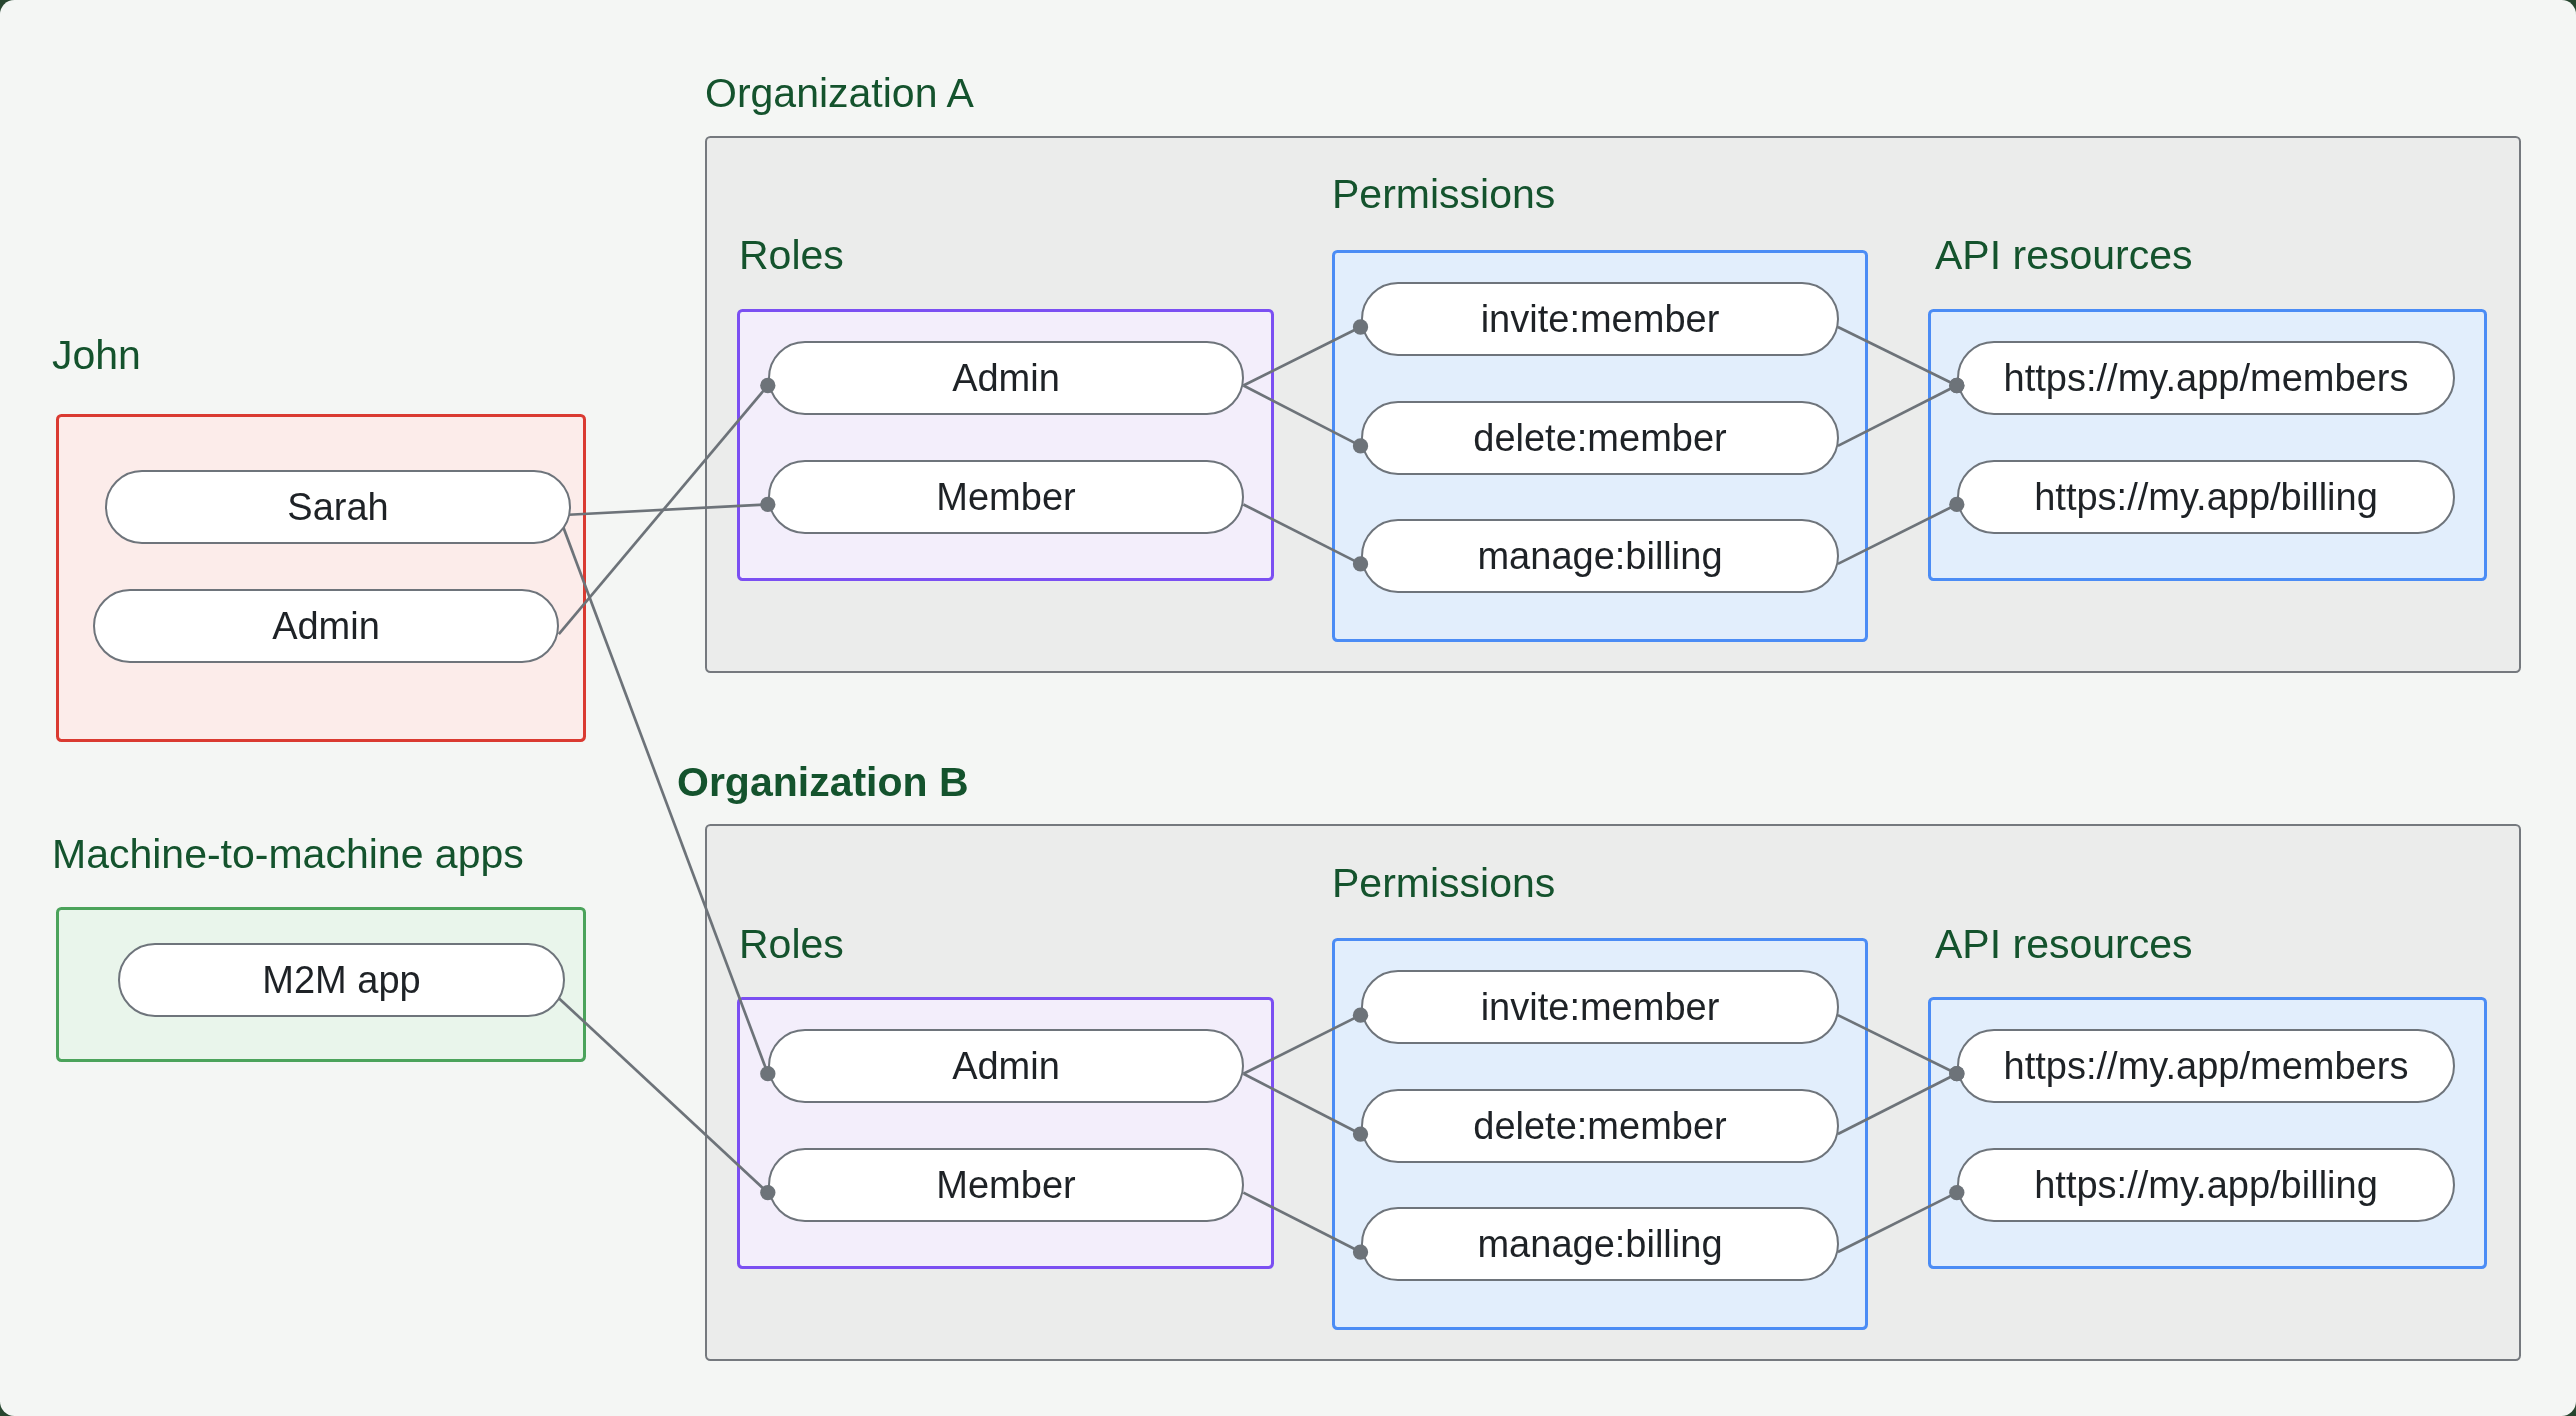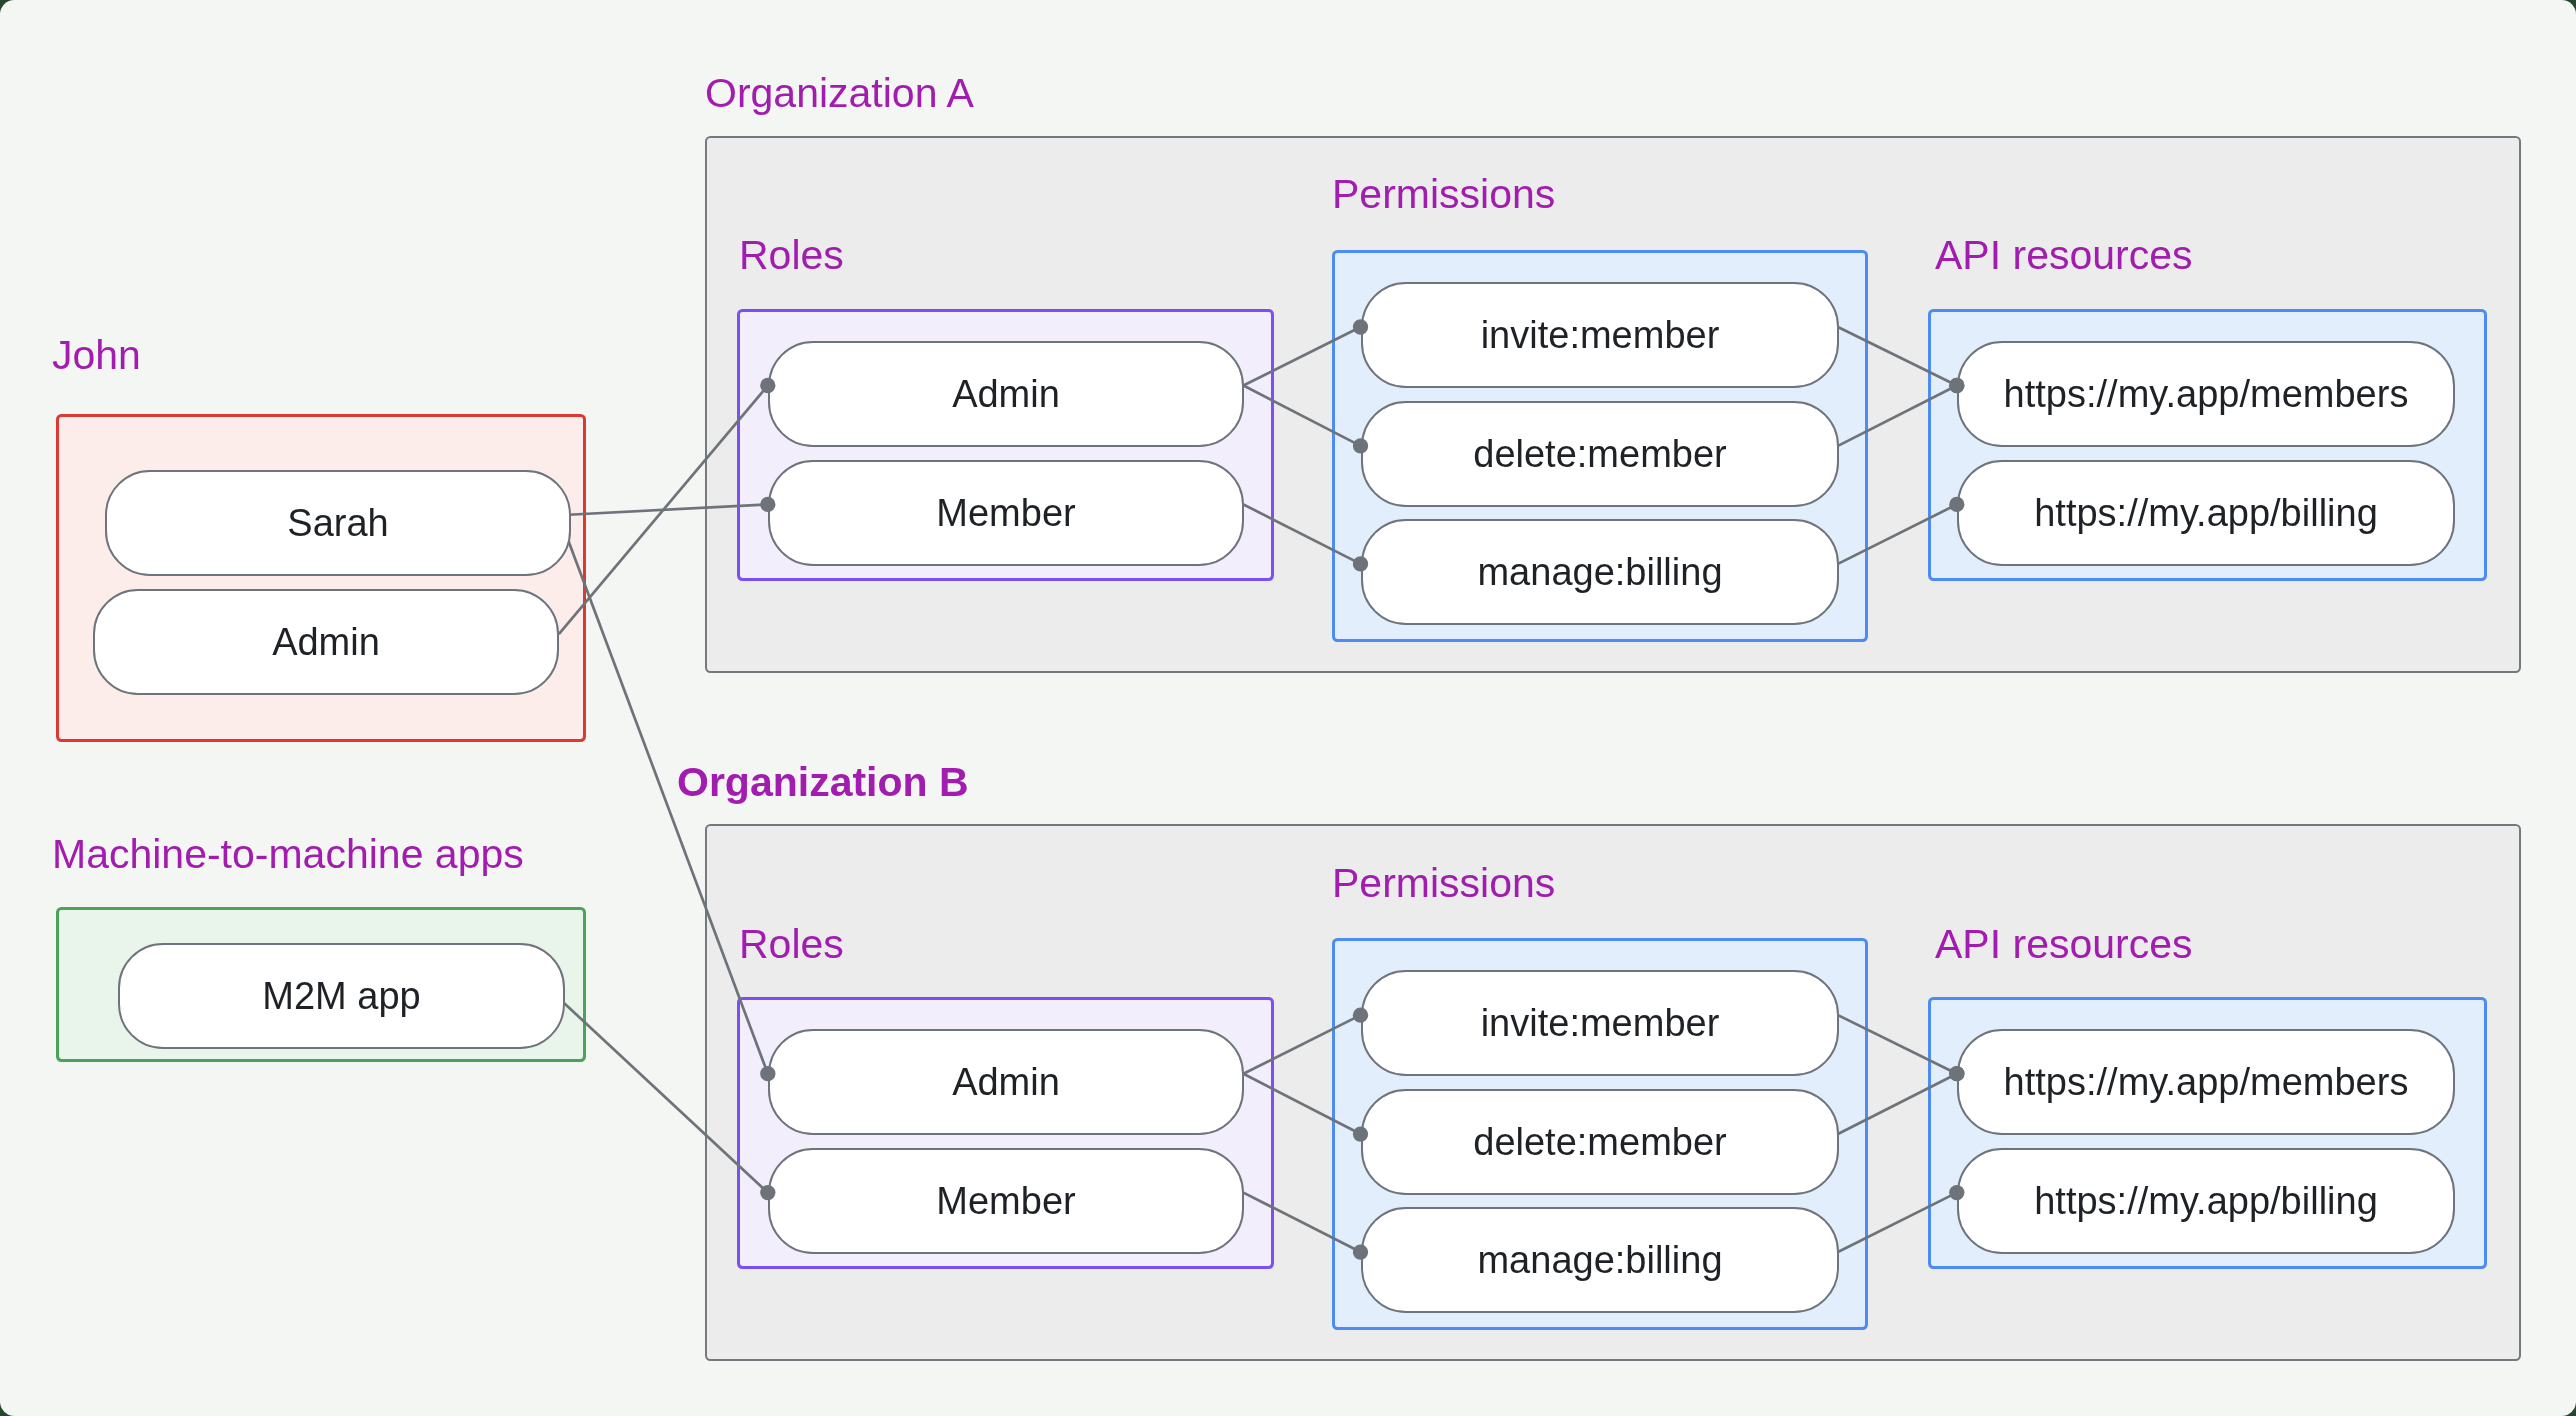--- a/index.html
+++ b/index.html
@@ -19,26 +19,26 @@
   .gbox.red    { background: #fcecea; border: 3.2px solid #da3a31; }
   .gbox.green  { background: #e9f5eb; border: 3.2px solid #4ba35b; }
   .gbox.purple { background: #f3eefb; border: 3.2px solid #7b4ff2; }
   .gbox.blue   { background: #e2eefc; border: 3.2px solid #4b8cf5; }
   .lbl {
     position: absolute;
     z-index: 3;
     font-size: 41px;
     line-height: 1.15;
     white-space: nowrap;
-    color: #a21caf;
+    color: #14532d;
   }
   .pill {
     position: absolute;
     z-index: 3;
-    height: 106px;
+    height: 74px;
     background: #ffffff;
     border: 2.3px solid #6e747b;
     border-radius: 45px;
     display: flex;
     align-items: center;
     justify-content: center;
     font-size: 38px;
     white-space: nowrap;
     color: #1e2226;
   }

